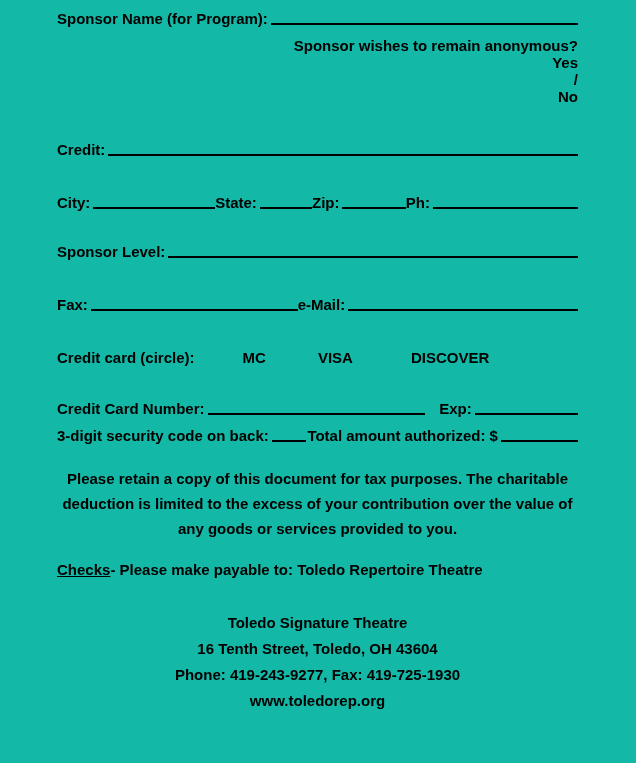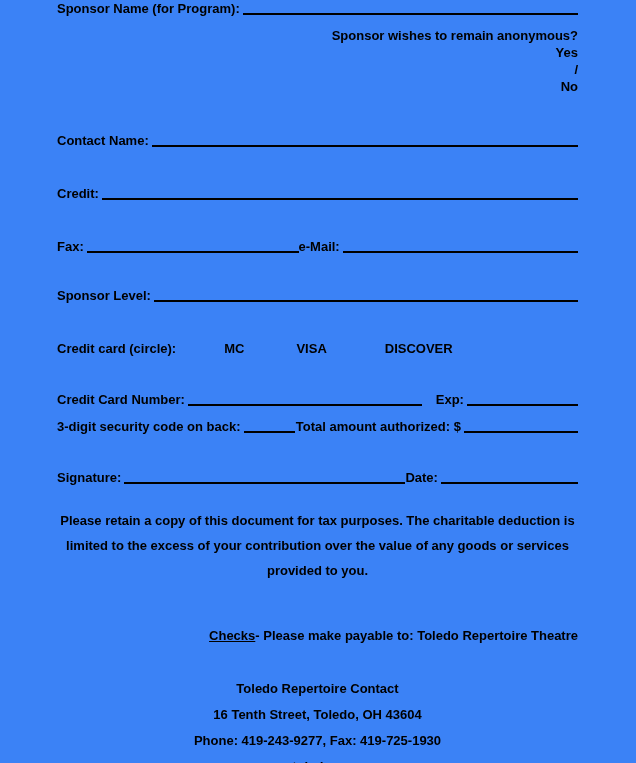--- a/index.html
+++ b/index.html
@@ -1,25 +1,25 @@
 <!DOCTYPE html>
 <html><head>
 <meta charset="utf-8">
 <style>
   html, body { margin: 0; padding: 0; background: #ffffff; }
   .page {
     width: 636px;
     height: 763px;
     box-sizing: border-box;
-    background: #3b82f6;
+    background: #14b8a6;
     color: #000000;
     font-family: "Liberation Sans", sans-serif;
     font-weight: 700;
-    font-size: 13px;
-    padding: 0 58px 0 57px;
+    font-size: 15px;
+    padding: 10px 58px 0 57px;
     overflow: hidden;
   }
   .row {
     display: flex;
     align-items: flex-end;
     line-height: 17px;
     white-space: nowrap;
   }
   .label { white-space: nowrap; }
   .line {
@@ -66,22 +66,22 @@
   .exp-label    { margin-left: 14px; }
   .amt-label    { margin-left: 1px; }
 
   .tax-note {
     margin-top: 22px;
     text-align: center;
     line-height: 25px;
     padding: 0 2px;
   }
   .checks-note {
-    margin-top: 44px;
-    text-align: right;
+    margin-top: 20px;
+    text-align: left;
     line-height: 17px;
   }
   .checks-note .u { text-decoration: underline; }
   .footer { text-align: center; }
   .footer-line { line-height: 17px; margin-top: 9px; }
   .footer-line.first { margin-top: 36px; }
 </style>
 </head>
 <body>
 
@@ -92,41 +92,47 @@
     <span class="line grow"></span>
   </div>
 
   <div class="row r-anon">
     <span class="label">Sponsor wishes to remain anonymous?</span>
     <span class="opt-yes">Yes</span>
     <span class="opt-slash">/</span>
     <span class="opt-no">No</span>
   </div>
 
-  <div class="row r-contact">
-    <span class="label">Contact Name:</span>
-    <span class="line grow"></span>
-  </div>
 
   <div class="row r-address">
     <span class="label">Credit:</span>
     <span class="line grow"></span>
   </div>
 
+  <div class="row r-city">
+    <span class="label">City:</span>
+    <span class="line city-line"></span>
+    <span class="label">State:</span>
+    <span class="line state-line"></span>
+    <span class="label">Zip:</span>
+    <span class="line zip-line"></span>
+    <span class="label">Ph:</span>
+    <span class="line ph-line"></span>
+  </div>
+
+  <div class="row r-level">
+    <span class="label">Sponsor Level:</span>
+    <span class="line grow"></span>
+  </div>
 
   <div class="row r-fax">
     <span class="label">Fax:</span>
     <span class="line fax-line"></span>
     <span class="label">e-Mail:</span>
     <span class="line email-line"></span>
-  </div>
-
-  <div class="row r-level">
-    <span class="label">Sponsor Level:</span>
-    <span class="line grow"></span>
   </div>
 
   <div class="row r-circle">
     <span class="label">Credit card (circle):</span>
     <span class="opt-mc">MC</span>
     <span class="opt-visa">VISA</span>
     <span class="opt-discover">DISCOVER</span>
   </div>
 
   <div class="row r-ccnum">
@@ -136,33 +142,27 @@
     <span class="line exp-line"></span>
   </div>
 
   <div class="row r-security">
     <span class="label">3-digit security code on back:</span>
     <span class="line sec-line"></span>
     <span class="label amt-label">Total amount authorized: $</span>
     <span class="line amt-line"></span>
   </div>
 
-  <div class="row r-signature">
-    <span class="label">Signature:</span>
-    <span class="line sig-line"></span>
-    <span class="label">Date:</span>
-    <span class="line date-line"></span>
-  </div>
 
   <div class="tax-note">Please retain a copy of this document for tax purposes.  The charitable deduction is limited to the excess of your contribution over the value of any goods or services provided to you.</div>
 
   <div class="checks-note">
     <span class="u">Checks</span><span>- Please make payable to: Toledo Repertoire Theatre</span>
   </div>
 
   <div class="footer">
-    <div class="footer-line first">Toledo Repertoire Contact</div>
+    <div class="footer-line first">Toledo Signature Theatre</div>
     <div class="footer-line">16 Tenth Street, Toledo, OH 43604</div>
     <div class="footer-line">Phone: 419-243-9277, Fax: 419-725-1930</div>
     <div class="footer-line">www.toledorep.org</div>
   </div>
 
 </div>
 
 </body></html>

